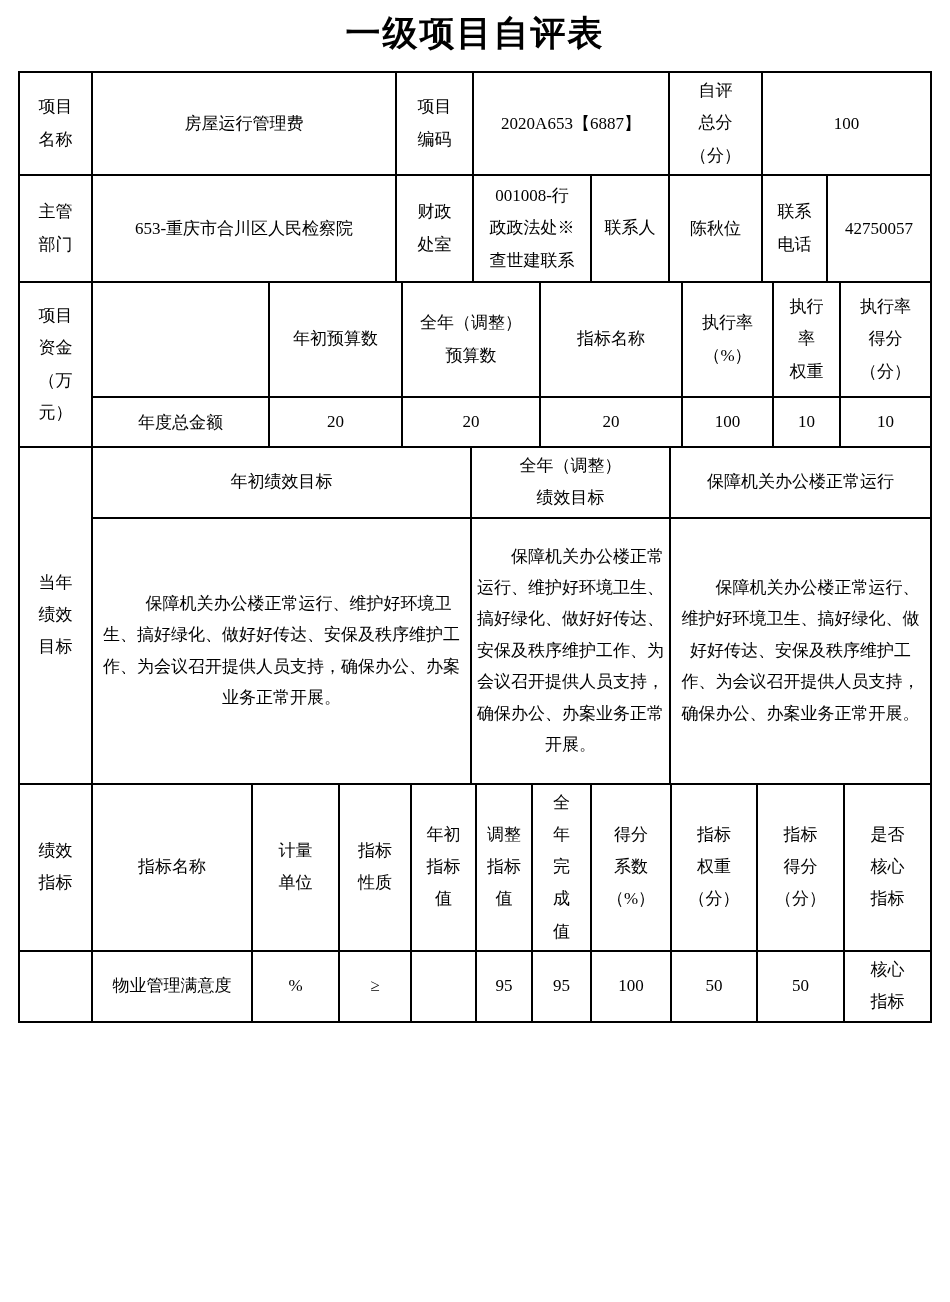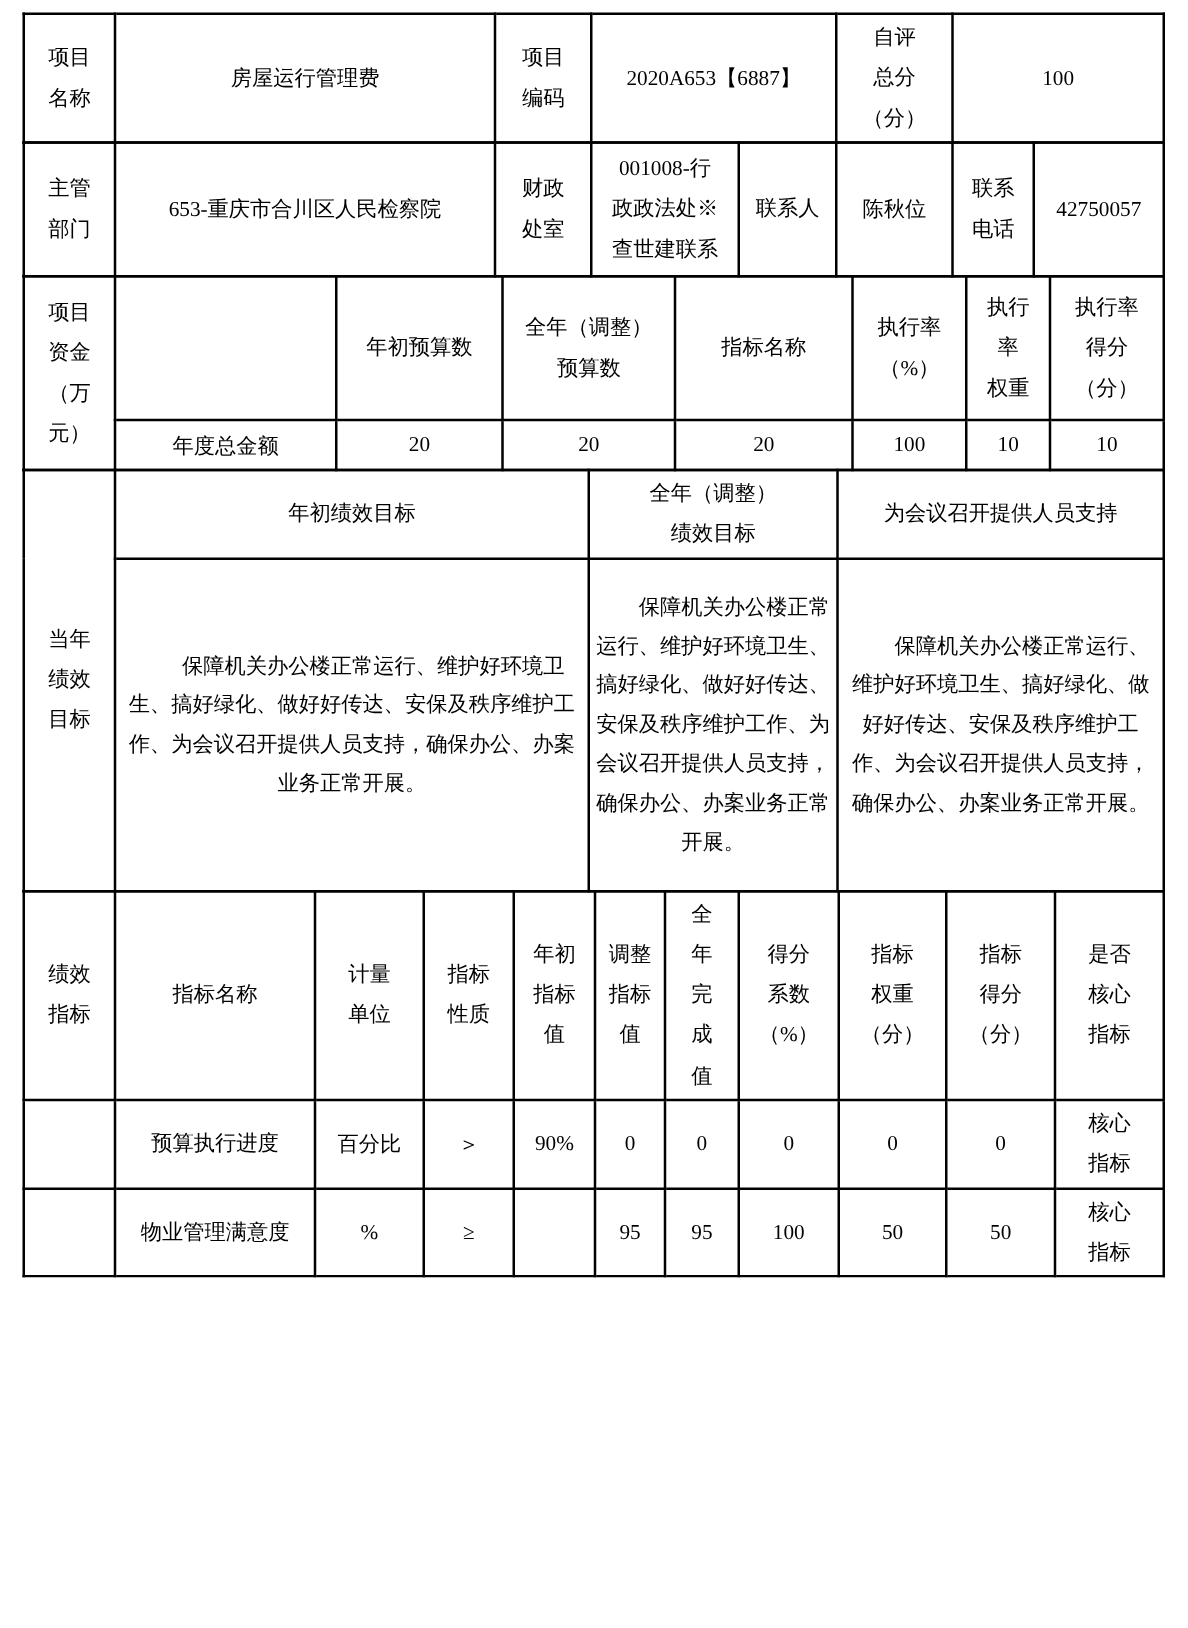--- a/index.html
+++ b/index.html
@@ -56,20 +56,21 @@
     line-height: 1.85;
     padding: 6px 11px;
     white-space: normal;
   }
 </style>
 </head>
 <body>
 
 <div class="sheet">
 
+  <h1 class="title">一级项目自评表</h1>
 
   <table class="tbl">
     <colgroup>
       <col style="width:73px">
         <col style="width:304px">
         <col style="width:77px">
       <col style="width:196px">
         <col style="width:93px">
         <col style="width:169px">
     </colgroup>
@@ -143,21 +144,21 @@
       <td class="lbl">指标名称</td>
       <td class="ml lbl">执行率
 （%）</td>
       <td class="ml lbl">执行
 率
 权重</td>
       <td class="ml lbl">执行率
 得分
 （分）</td>
     </tr>
-    <tr style="height:40px">
+    <tr style="height:50px">
       <td>年度总金额</td>
       <td>20</td>
       <td>20</td>
       <td>20</td>
       <td>100</td>
       <td>10</td>
       <td>10</td>
     </tr>
   </tbody>
     </table>
@@ -170,21 +171,21 @@
         <col style="width:261px">
     </colgroup>
     <tbody>
         <tr style="height:64px">
       <td rowspan="2" class="ml lbl">当年
 绩效
 目标</td>
       <td class="lbl">年初绩效目标</td>
       <td class="ml lbl">全年（调整）
 绩效目标</td>
-      <td class="lbl">为会议召开提供人员支持</td>
+      <td class="lbl">保障机关办公楼正常运行</td>
     </tr>
     <tr style="height:266px">
       <td class="para">保障机关办公楼正常运行、维护好环境卫生、搞好绿化、做好好传达、安保及秩序维护工作、为会议召开提供人员支持，确保办公、办案业务正常开展。</td>
       <td class="para">保障机关办公楼正常运行、维护好环境卫生、搞好绿化、做好好传达、安保及秩序维护工作、为会议召开提供人员支持，确保办公、办案业务正常开展。</td>
       <td class="para">保障机关办公楼正常运行、维护好环境卫生、搞好绿化、做好好传达、安保及秩序维护工作、为会议召开提供人员支持，确保办公、办案业务正常开展。</td>
     </tr>
   </tbody>
     </table>
 
   <table class="tbl">
@@ -227,34 +228,20 @@
       <td class="ml lbl">指标
 权重
 （分）</td>
       <td class="ml lbl">指标
 得分
 （分）</td>
       <td class="ml lbl">是否
 核心
 指标</td>
     </tr>
-    <tr style="height:65px">
-      <td></td>
-      <td class="ml">预算执行进度</td>
-      <td>百分比</td>
-      <td>＞</td>
-      <td>90%</td>
-      <td>0</td>
-      <td>0</td>
-      <td>0</td>
-      <td>0</td>
-      <td>0</td>
-      <td class="ml">核心
-指标</td>
-    </tr>
     <tr style="height:64px">
       <td></td>
       <td class="ml">物业管理满意度</td>
       <td>%</td>
       <td>≥</td>
       <td></td>
       <td>95</td>
       <td>95</td>
       <td>100</td>
       <td>50</td>

